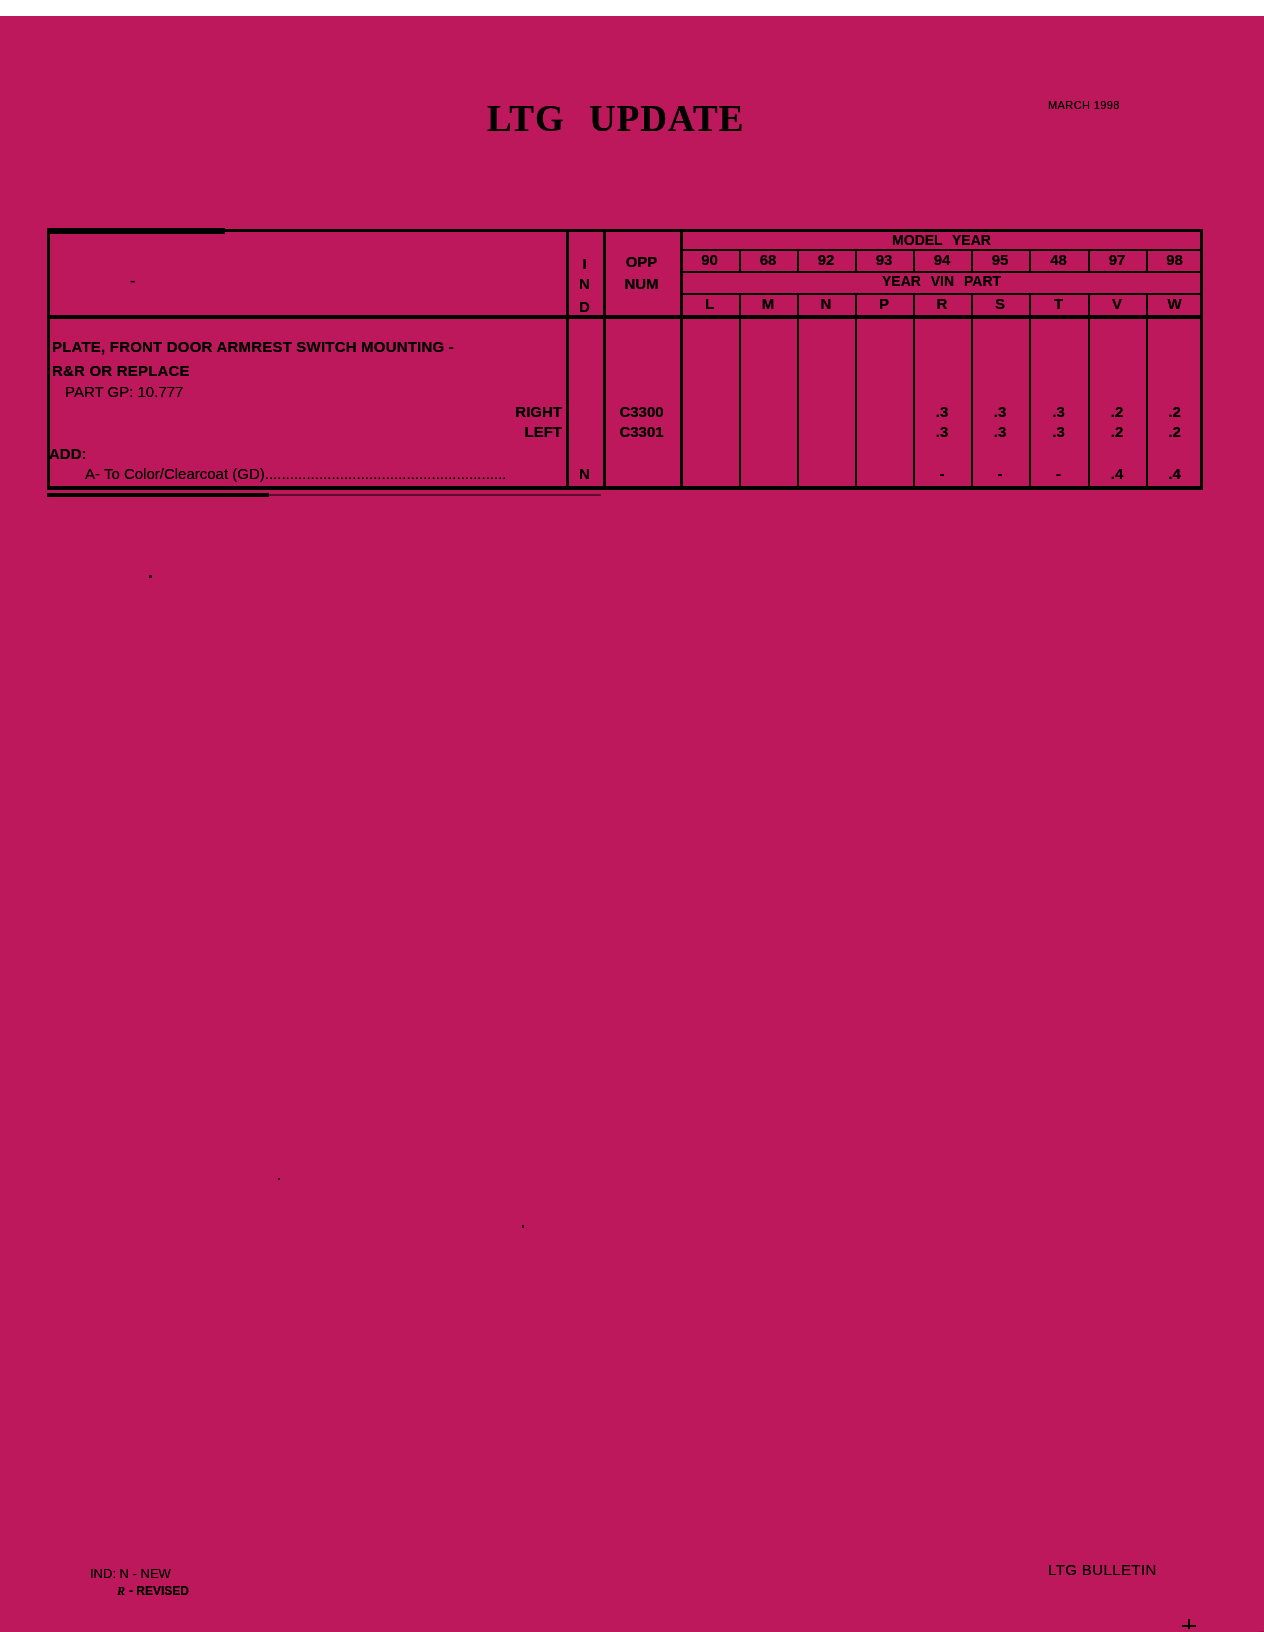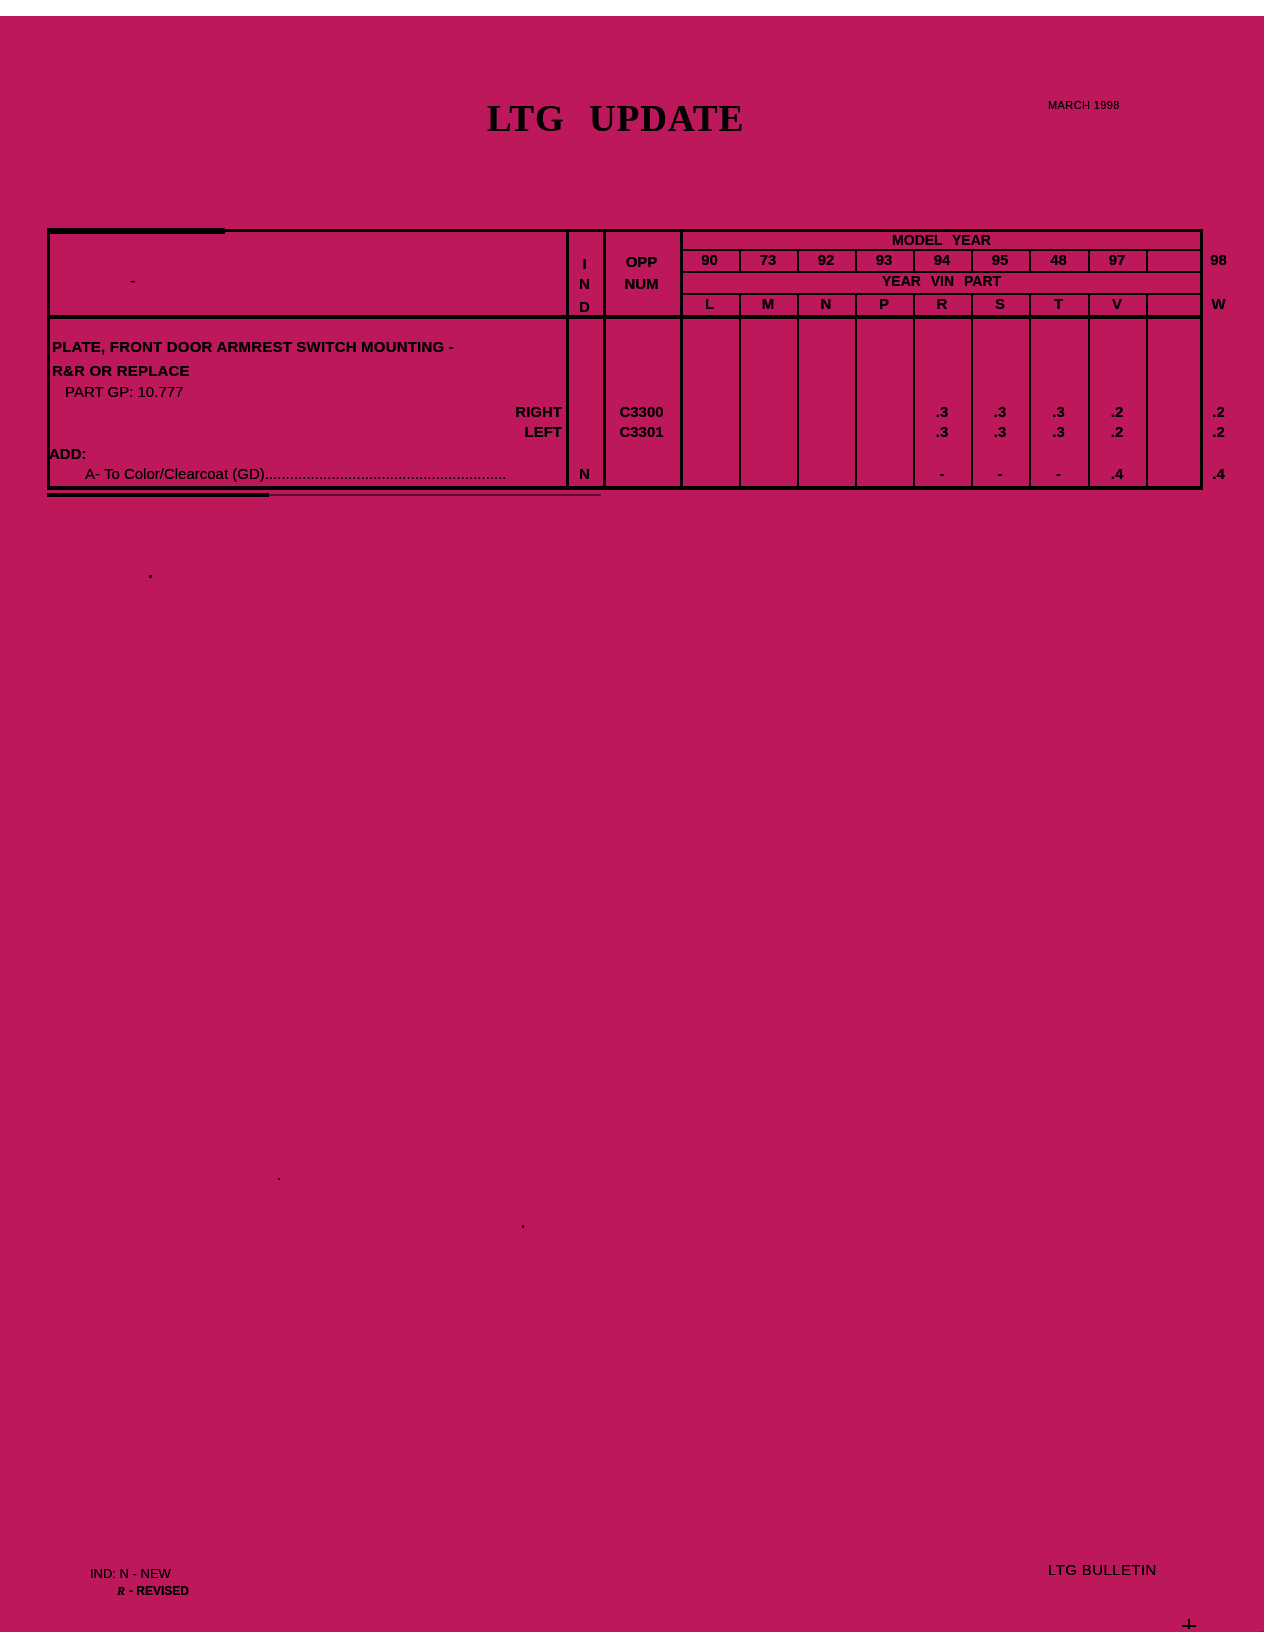--- a/index.html
+++ b/index.html
@@ -35,21 +35,21 @@
   
   .vsep{position:absolute;width:2px;background:#000;}
   .vs-a{top:20px;height:24px;}
   .vs-b{top:64px;height:193px;}
   .vx0{left:692px;}.vx1{left:750px;}.vx2{left:808px;}.vx3{left:866px;}
   .vx4{left:924px;}.vx5{left:982px;}.vx6{left:1041px;}.vx7{left:1099px;}
   
   .col{position:absolute;text-align:center;font-weight:bold;}
   .c0{left:633px;width:59px;}.c1{left:692px;width:58px;}.c2{left:750px;width:58px;}
   .c3{left:808px;width:58px;}.c4{left:866px;width:58px;}.c5{left:924px;width:58px;}
-  .c6{left:982px;width:59px;}.c7{left:1041px;width:58px;}.c8{left:1099px;width:57px;padding-left:44px;}
+  .c6{left:982px;width:59px;}.c7{left:1041px;width:58px;}.c8{left:1099px;width:57px;}
   .row-years{top:23px;}
   .row-vin{top:67px;}
   .row-r1{top:175px;}
   .row-r2{top:195px;}
   .row-r3{top:237px;}
   .hdr-span{position:absolute;left:633px;width:523px;text-align:center;font-weight:bold;font-size:14px;}
   .model-year{top:4px;word-spacing:6px;}
   .vin-code{top:45px;word-spacing:6px;}
   .ind-col{position:absolute;left:519px;width:37px;text-align:center;font-weight:bold;}
   .opp-col{position:absolute;left:556px;width:77px;text-align:center;font-weight:bold;}
@@ -118,21 +118,21 @@
     <div class="abs corner-dash ink">-</div>
     <div class="ind-col ink" style="top:27px;">I</div>
     <div class="ind-col ink" style="top:47px;">N</div>
     <div class="ind-col ink" style="top:70px;">D</div>
     <div class="opp-col ink" style="top:25px;">OPP</div>
     <div class="opp-col ink" style="top:47px;">NUM</div>
     <div class="hdr-span model-year ink">MODEL YEAR</div>
     <div class="hdr-span vin-code ink">YEAR VIN PART</div>
 
     <span class="col c0 row-years ink">90</span>
-    <span class="col c1 row-years ink">73</span>
+    <span class="col c1 row-years ink">68</span>
     <span class="col c2 row-years ink">92</span>
     <span class="col c3 row-years ink">93</span>
     <span class="col c4 row-years ink">94</span>
     <span class="col c5 row-years ink">95</span>
     <span class="col c6 row-years ink">48</span>
     <span class="col c7 row-years ink">97</span>
     <span class="col c8 row-years ink">98</span>
 
     <span class="col c0 row-vin ink">L</span>
     <span class="col c1 row-vin ink">M</span>

